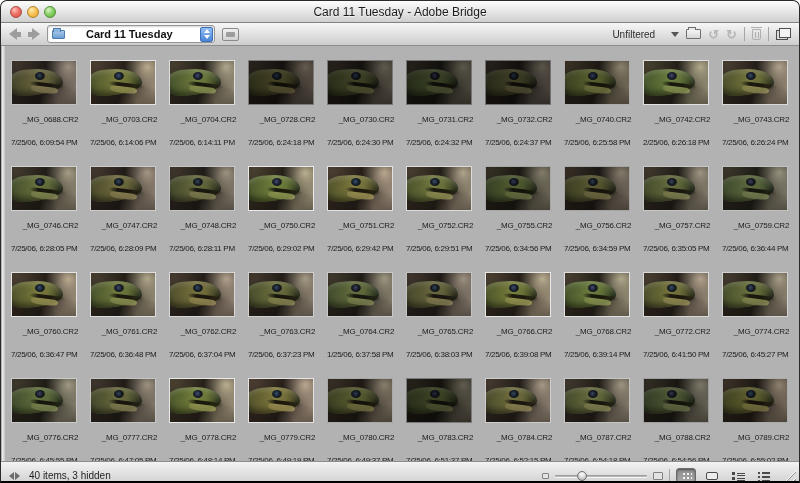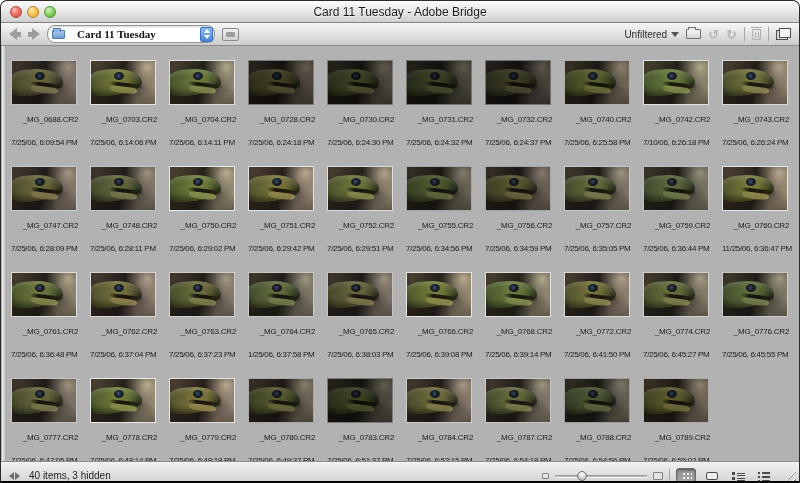--- a/index.html
+++ b/index.html
@@ -15,36 +15,36 @@
   .light.red{background:radial-gradient(circle at 35% 30%,#ffc0b8,#ee6a5f 50%,#d4574b);border-color:#a94a40;}
   .light.yellow{background:radial-gradient(circle at 35% 30%,#ffeab2,#f6c04f 50%,#dfa433);border-color:#ad812c;}
   .light.green{background:radial-gradient(circle at 35% 30%,#d7f3c6,#85cf5e 50%,#5fae3f);border-color:#53903a;}
   
   .toolbar{height:23px;background:linear-gradient(#f7f7f7,#cdcdcd);border-bottom:1px solid #8d8d8d;
            display:flex;align-items:center;padding:0 8px;gap:7px;}
   .navarrow{display:flex;align-items:center;height:12px;}
   .navarrow .bar{width:4px;height:5px;background:#9d9d9d;}
   .navarrow .tri-l{width:0;height:0;border:6px solid transparent;border-left:none;border-right:8px solid #9d9d9d;}
   .navarrow .tri-r{width:0;height:0;border:6px solid transparent;border-right:none;border-left:8px solid #9d9d9d;}
-  .path-select{height:18px;width:168px;background:#fff;border:1px solid #959595;border-radius:8px;
-               display:flex;align-items:center;gap:12px;padding:0 1px 0 4px;box-shadow:inset 0 1px 2px rgba(0,0,0,.18);font-family:Liberation Serif, serif;}
+  .path-select{height:18px;width:168px;background:#fff;border:1px solid #959595;border-radius:3px;
+               display:flex;align-items:center;gap:21px;padding:0 1px 0 4px;box-shadow:inset 0 1px 2px rgba(0,0,0,.18);}
   .folder-glyph{width:13px;height:9px;background:linear-gradient(#a9c9ea,#6d9fd2);border:1px solid #4f7cab;
                 border-radius:1px;position:relative;flex:0 0 auto;}
   .folder-glyph::before{content:'';position:absolute;top:-3px;left:0;width:6px;height:3px;
                 background:#8db6e0;border:1px solid #4f7cab;border-bottom:none;border-radius:1px 1px 0 0;}
   .path-label{flex:1;font-size:11px;font-weight:bold;color:#111;white-space:nowrap;overflow:hidden;}
   .stepper{width:13px;height:15px;background:linear-gradient(#93bdf2,#4a86d8);border:1px solid #3d6fb4;border-radius:2px;
            display:flex;flex-direction:column;align-items:center;justify-content:center;gap:2px;}
   .stepper .up{width:0;height:0;border:3px solid transparent;border-top:none;border-bottom:4px solid #fff;}
   .stepper .down{width:0;height:0;border:3px solid transparent;border-bottom:none;border-top:4px solid #fff;}
   .browse-box{width:17px;height:13px;border:1px solid #8a8a8a;border-radius:2px;background:linear-gradient(#f0f0f0,#d2d2d2);
               position:relative;}
   .browse-box::after{content:'';position:absolute;left:3px;top:3px;width:9px;height:5px;background:#9d9d9d;border-radius:1px;}
   .tb-spacer{flex:1;}
-  .filter{display:flex;align-items:center;gap:4px;font-size:10px;color:#2e2e2e;}
+  .filter{display:flex;align-items:center;gap:16px;font-size:10px;color:#2e2e2e;}
   .caret-down{width:0;height:0;border:4px solid transparent;border-bottom:none;border-top:5px solid #555;}
   .icon-newfolder{width:15px;height:10px;background:linear-gradient(#f4f4f4,#d6d6d6);border:1px solid #6f6f6f;
                   border-radius:1px;position:relative;}
   .icon-newfolder::before{content:'';position:absolute;top:-3px;left:1px;width:6px;height:2px;background:#e8e8e8;
                   border:1px solid #6f6f6f;border-bottom:none;}
   .icon-rot{font-size:13px;line-height:13px;color:#b7b7b7;font-weight:bold;}
   .vsep{width:1px;height:14px;background:#a5a5a5;}
   .icon-trash{width:9px;height:11px;border:1px solid #b0b0b0;border-radius:1px 1px 2px 2px;position:relative;}
   .icon-trash::before{content:'';position:absolute;top:-3px;left:-2px;width:11px;height:1px;background:#b0b0b0;}
   .icon-trash::after{content:'';position:absolute;left:2px;top:2px;width:1px;height:6px;background:#b0b0b0;box-shadow:3px 0 0 #b0b0b0;}
@@ -246,34 +246,45 @@
         </div>
         <div class="cell">
           <div class="thumb" style="filter: brightness(1.05) hue-rotate(10deg) saturate(1.12);">
             <div class="t-bg"></div>
             <div class="t-head"></div>
             <div class="t-jaw"></div>
             <div class="t-eye"></div>
             <div class="t-mouth"></div>
           </div>
           <div class="fname">_MG_0742.CR2</div>
-          <div class="fdate">7/10/06, 6:26:18 PM</div>
+          <div class="fdate">2/25/06, 6:26:18 PM</div>
         </div>
         <div class="cell">
           <div class="thumb" style="filter: brightness(1.02) hue-rotate(-4deg) saturate(1.07);">
             <div class="t-bg"></div>
             <div class="t-head"></div>
             <div class="t-jaw"></div>
             <div class="t-eye"></div>
             <div class="t-mouth"></div>
           </div>
           <div class="fname">_MG_0743.CR2</div>
           <div class="fdate">7/25/06, 6:26:24 PM</div>
         </div>
         <div class="cell">
+          <div class="thumb" style="filter: brightness(0.98) hue-rotate(4deg) saturate(1.03);">
+            <div class="t-bg"></div>
+            <div class="t-head"></div>
+            <div class="t-jaw"></div>
+            <div class="t-eye"></div>
+            <div class="t-mouth"></div>
+          </div>
+          <div class="fname">_MG_0746.CR2</div>
+          <div class="fdate">7/25/06, 6:28:05 PM</div>
+        </div>
+        <div class="cell">
           <div class="thumb" style="filter: brightness(0.95) hue-rotate(-10deg) saturate(0.98);">
             <div class="t-bg"></div>
             <div class="t-head"></div>
             <div class="t-jaw"></div>
             <div class="t-eye"></div>
             <div class="t-mouth"></div>
           </div>
           <div class="fname">_MG_0747.CR2</div>
           <div class="fdate">7/25/06, 6:28:09 PM</div>
         </div>
@@ -367,21 +378,21 @@
         </div>
         <div class="cell">
           <div class="thumb" style="filter: brightness(1.07) hue-rotate(-4deg) saturate(1.15);">
             <div class="t-bg"></div>
             <div class="t-head"></div>
             <div class="t-jaw"></div>
             <div class="t-eye"></div>
             <div class="t-mouth"></div>
           </div>
           <div class="fname">_MG_0760.CR2</div>
-          <div class="fdate">11/25/06, 6:36:47 PM</div>
+          <div class="fdate">7/25/06, 6:36:47 PM</div>
         </div>
         <div class="cell">
           <div class="thumb" style="filter: brightness(1.04) hue-rotate(4deg) saturate(1.11);">
             <div class="t-bg"></div>
             <div class="t-head"></div>
             <div class="t-jaw"></div>
             <div class="t-eye"></div>
             <div class="t-mouth"></div>
           </div>
           <div class="fname">_MG_0761.CR2</div>

